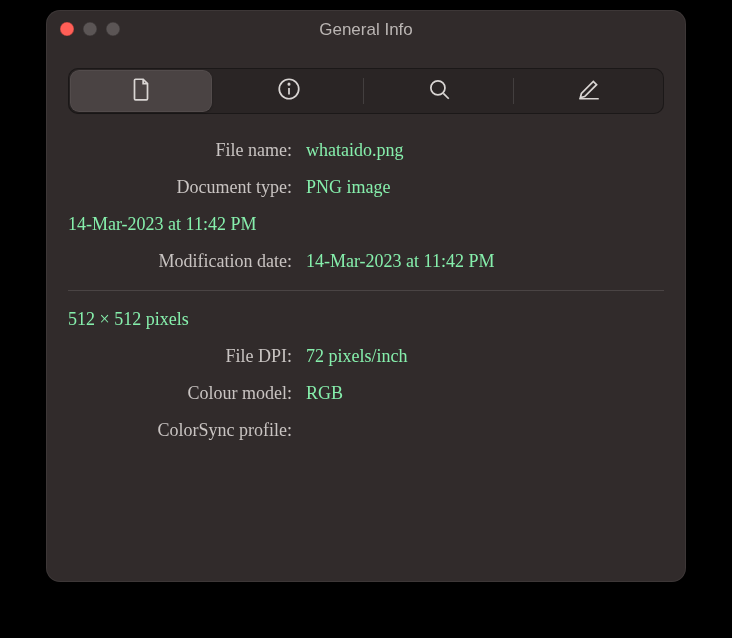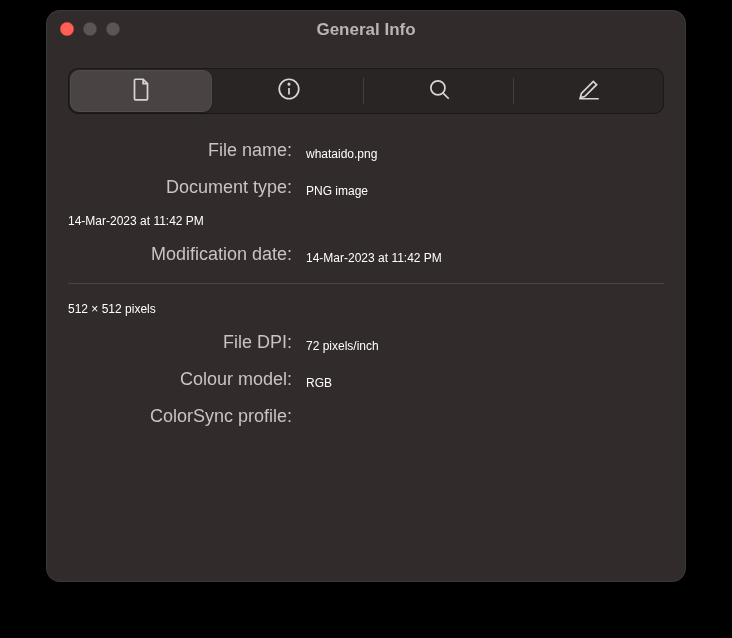--- a/index.html
+++ b/index.html
@@ -34,21 +34,21 @@
     left: 14px; top: 12px;
     display: flex; gap: 9px;
   }
   .dot { width: 14px; height: 14px; border-radius: 50%; }
   .dot.red { background: #ff5f57; box-shadow: inset 0 0 0 0.5px rgba(0,0,0,0.3); }
   .dot.grey { background: #5b5555; box-shadow: inset 0 0 0 0.5px rgba(0,0,0,0.3); }
   .title {
     margin: 11px auto;
     font-size: 17px;
     color: #bab5b3;
-    font-weight: 700;
+    font-weight: 400;
   }
   .segbar-wrap {
     padding: 18px 22px 10px 22px;
     flex: 0 0 auto;
   }
   .segbar {
     width: 100%;
     height: 46px;
     background: #2a2525;
     border-radius: 10px;
@@ -78,35 +78,36 @@
     background: rgba(255,255,255,0.12);
   }
   .seg svg { width: 26px; height: 26px; stroke: #d9d5d3; fill: none; stroke-width: 1.6; }
   .content {
     flex: 1;
     padding: 8px 22px 20px 22px;
     overflow: hidden;
   }
   .row {
     display: flex;
-    align-items: flex-end;
+    align-items: flex-start;
     padding: 8px 0;
+    font-family: Liberation Serif, serif;
   }
   .label {
     flex: 0 0 238px;
     text-align: right;
     color: #c9c4c2;
     padding-right: 14px;
     font-size: 18px;
   }
   .value {
     flex: 1;
     text-align: left;
-    color: #ffffff;
-    font-size: 12px;
+    color: #86efac;
+    font-size: 18px;
   }
   .sep {
     height: 1px;
     background: rgba(255,255,255,0.12);
     margin: 10px 0;
   }
 </style>
 </head>
 <body>
 

